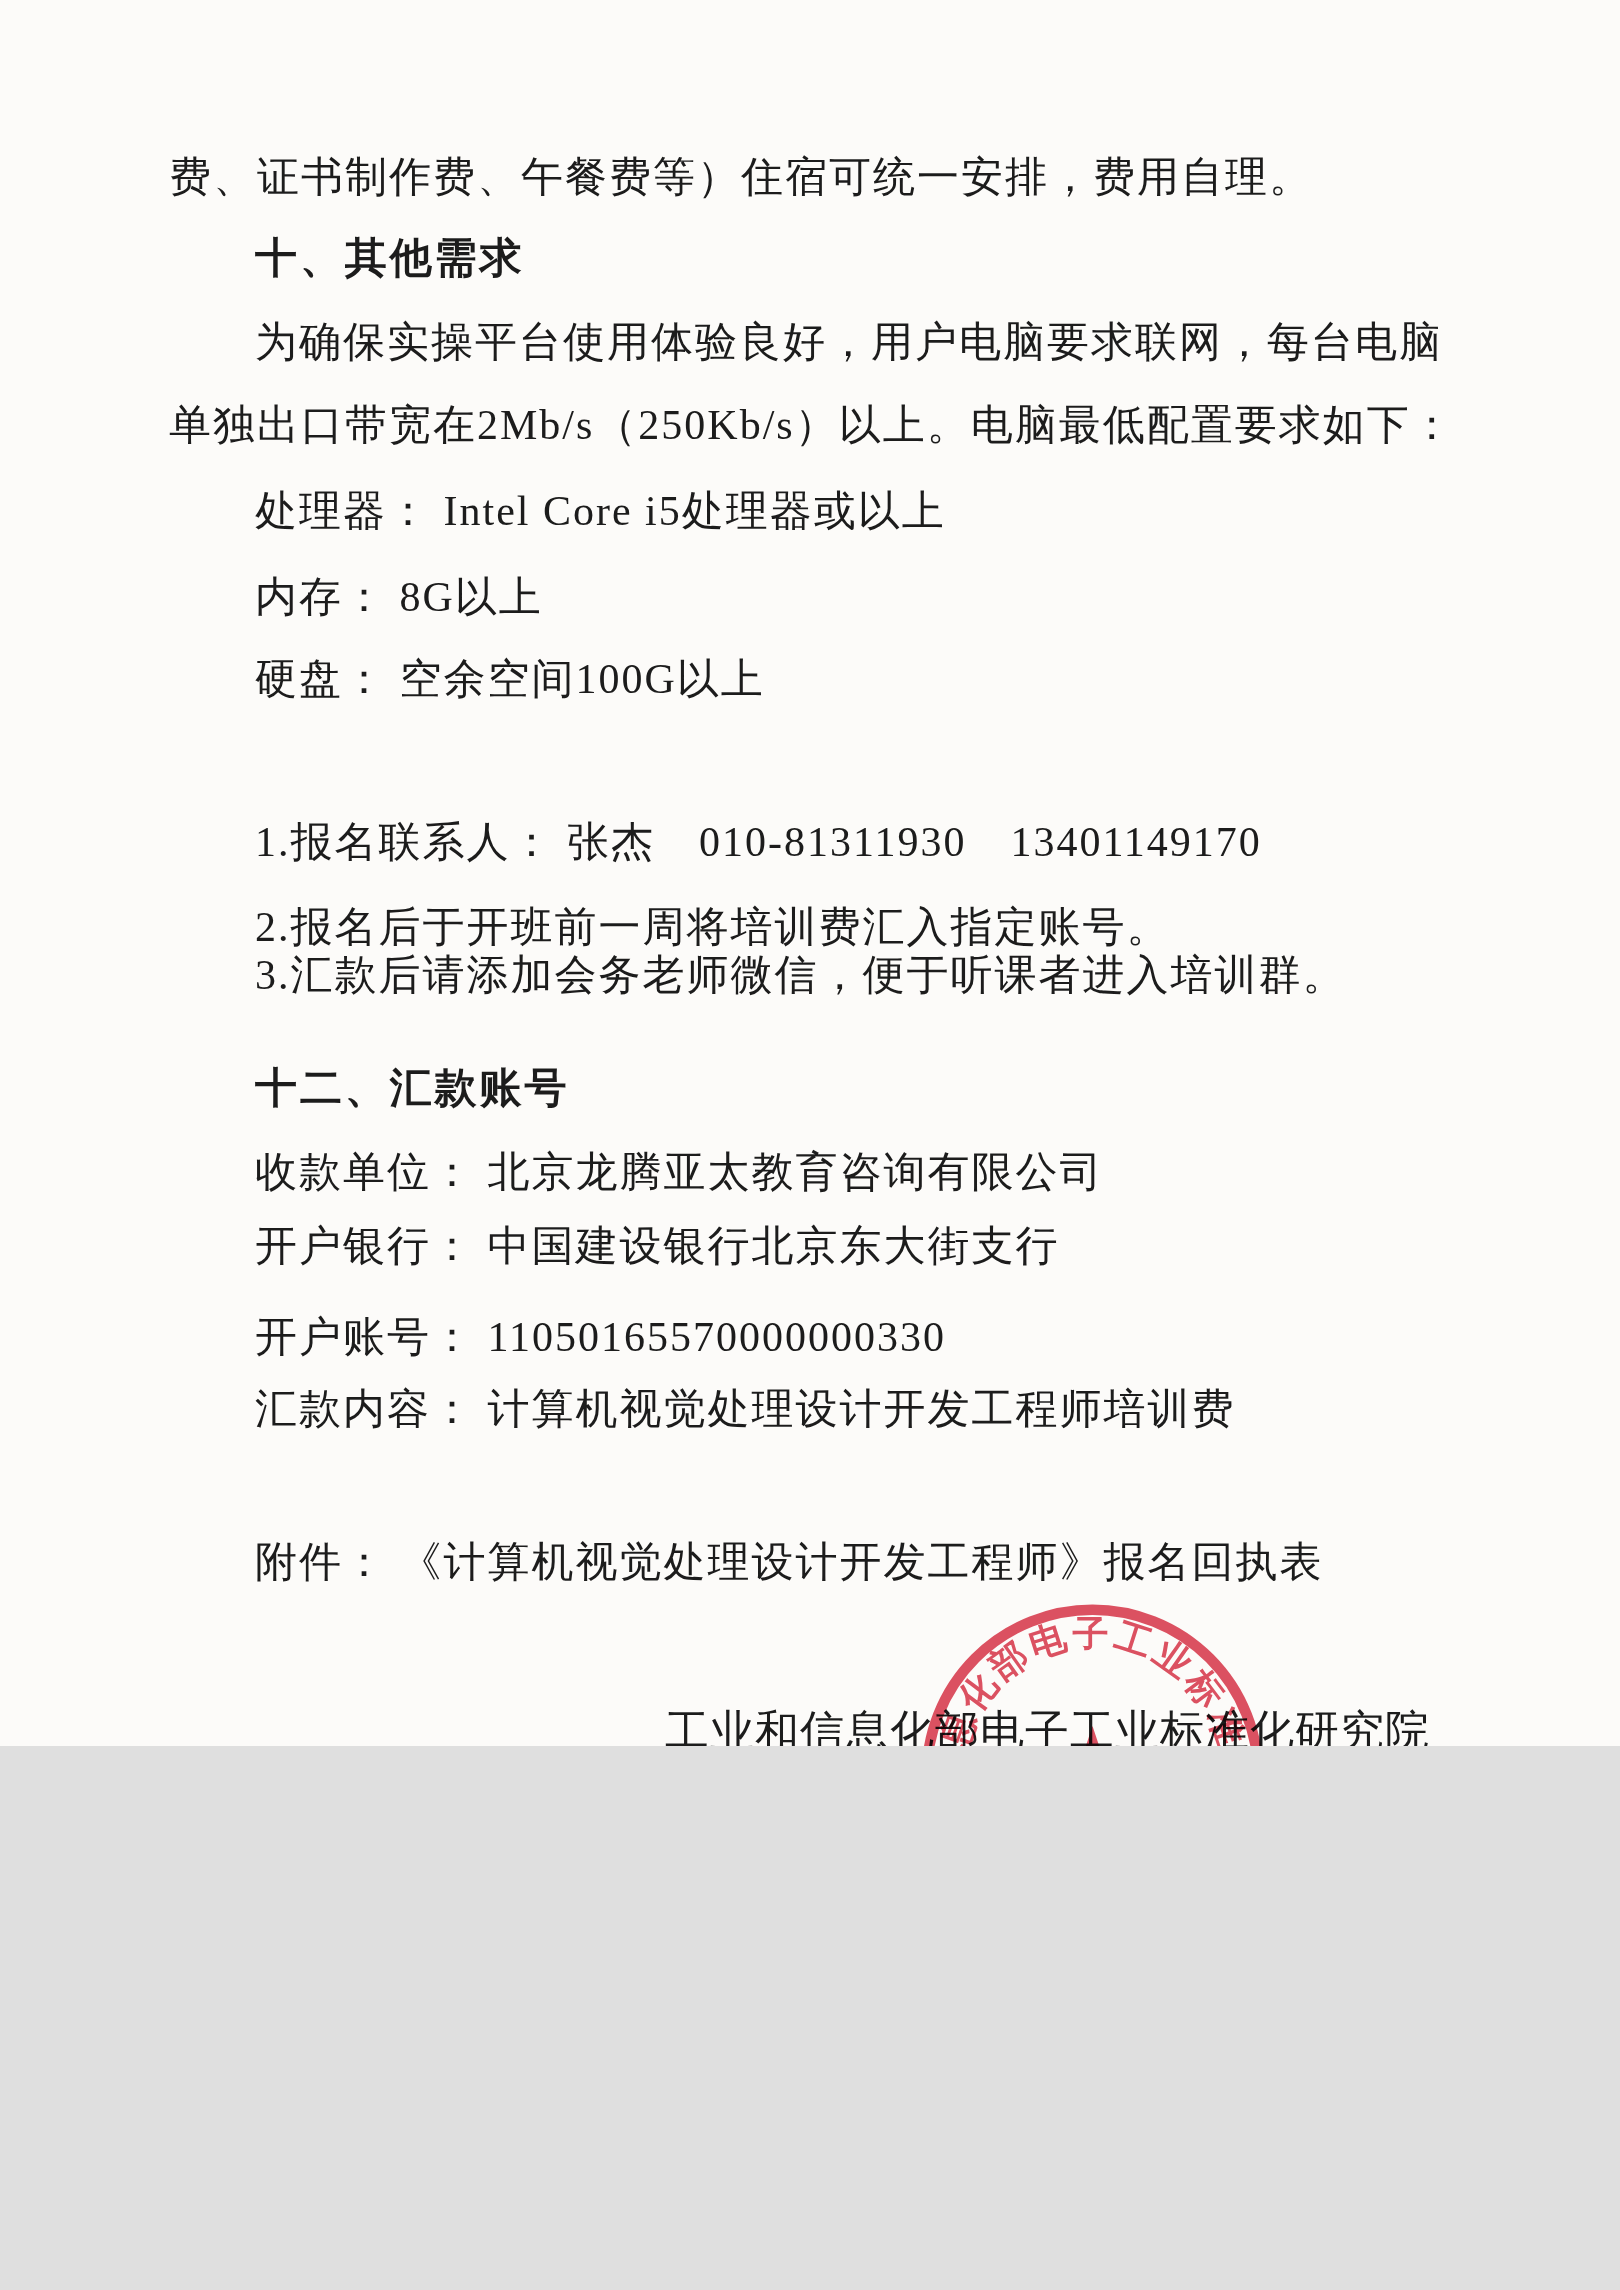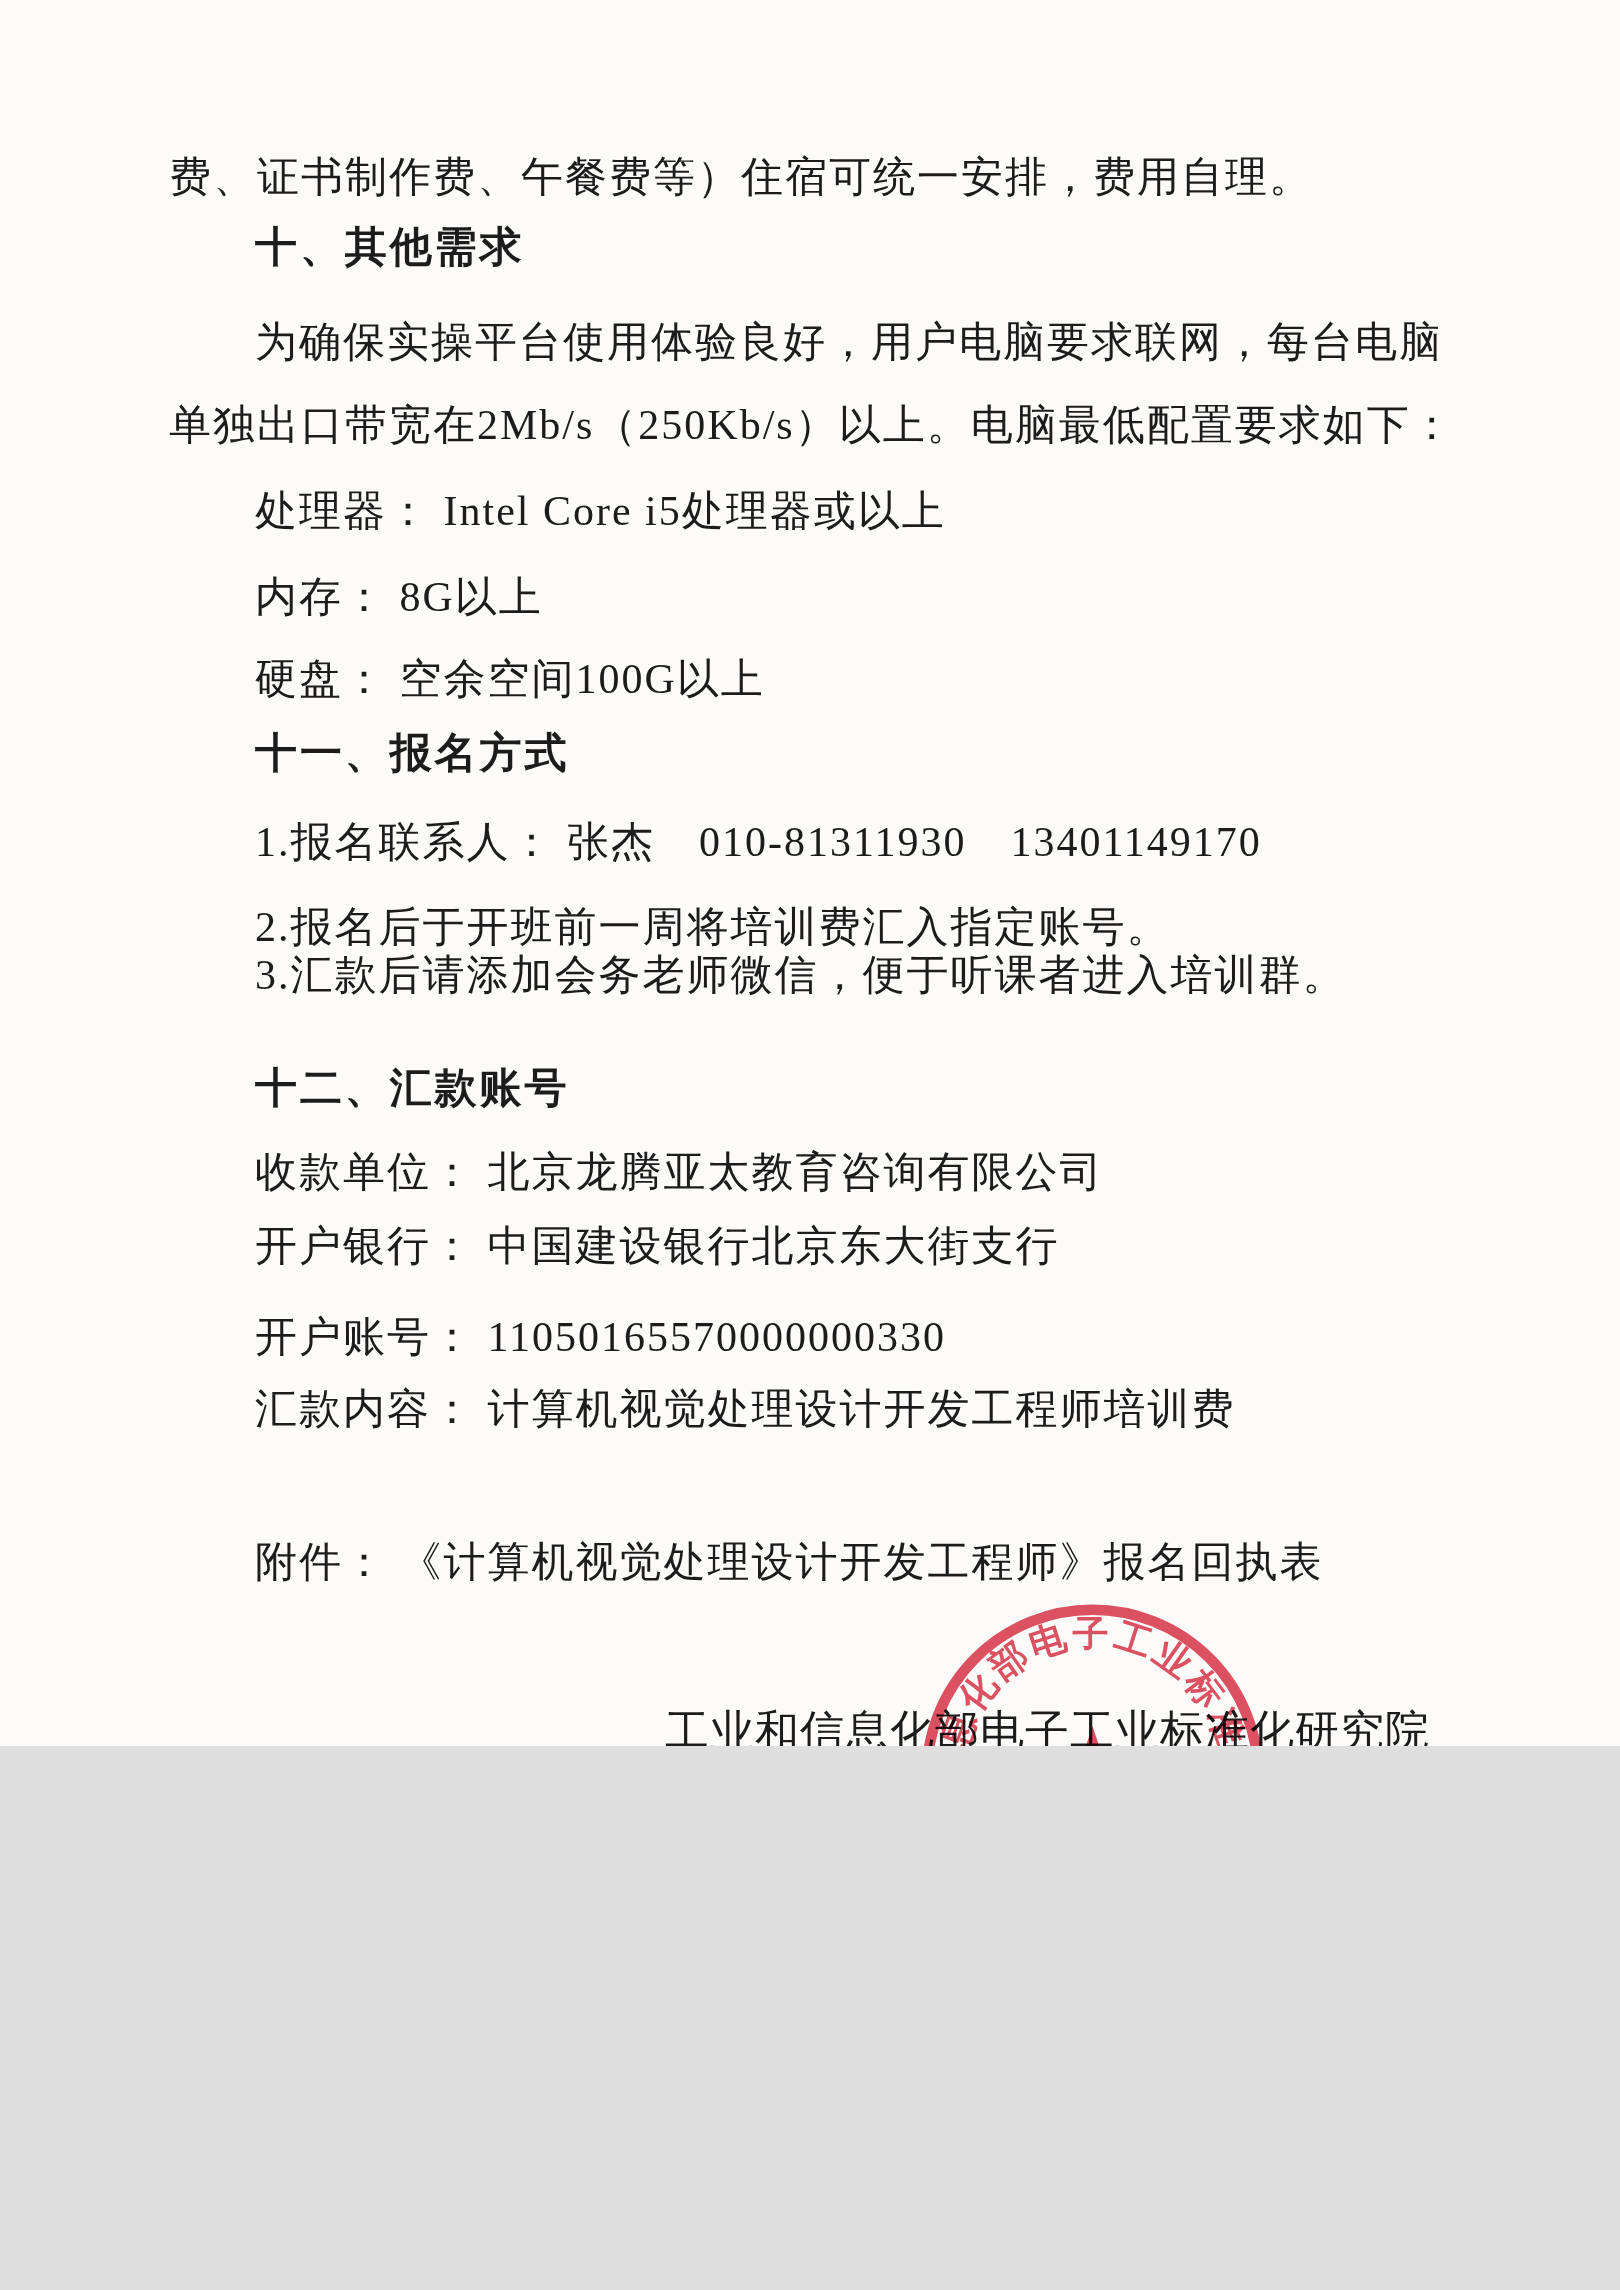--- a/index.html
+++ b/index.html
@@ -44,27 +44,26 @@
     font-size:26px;
     letter-spacing:7px;
   }
 </style>
 </head>
 <body>
 
 <div class="page">
 
   <div class="ln body" style="top:150px;left:169px">费、证书制作费、午餐费等）住宿可统一安排，费用自理。</div>
-  <div class="ln head" style="top:220px;left:255px">十、其他需求</div>
+  <div class="ln head" style="top:231px;left:255px">十、其他需求</div>
   <div class="ln body" style="top:315px;left:255px">为确保实操平台使用体验良好，用户电脑要求联网，每台电脑</div>
   <div class="ln body" style="top:398px;left:169px">单独出口带宽在2Mb/s（250Kb/s）以上。电脑最低配置要求如下：</div>
   <div class="ln body" style="top:484px;left:255px">处理器： Intel Core i5处理器或以上</div>
   <div class="ln body" style="top:570px;left:255px">内存： 8G以上</div>
   <div class="ln body" style="top:652px;left:255px">硬盘： 空余空间100G以上</div>
-  <div class="ln head" style="top:726px;left:255px">十一、报名方式</div>
   <div class="ln body" style="top:815px;left:255px">1.报名联系人： 张杰　010-81311930　13401149170</div>
   <div class="ln body" style="top:900px;left:255px">2.报名后于开班前一周将培训费汇入指定账号。</div>
   <div class="ln body" style="top:948px;left:255px">3.汇款后请添加会务老师微信，便于听课者进入培训群。</div>
   <div class="ln head" style="top:1061px;left:255px">十二、汇款账号</div>
   <div class="ln body" style="top:1145px;left:255px">收款单位： 北京龙腾亚太教育咨询有限公司</div>
   <div class="ln body" style="top:1219px;left:255px">开户银行： 中国建设银行北京东大街支行</div>
   <div class="ln body" style="top:1310px;left:255px">开户账号： 11050165570000000330</div>
   <div class="ln body" style="top:1535px;left:255px">附件： 《计算机视觉处理设计开发工程师》报名回执表</div>
   <div class="ln body" style="top:1382px;left:255px">汇款内容： 计算机视觉处理设计开发工程师培训费</div>
 

